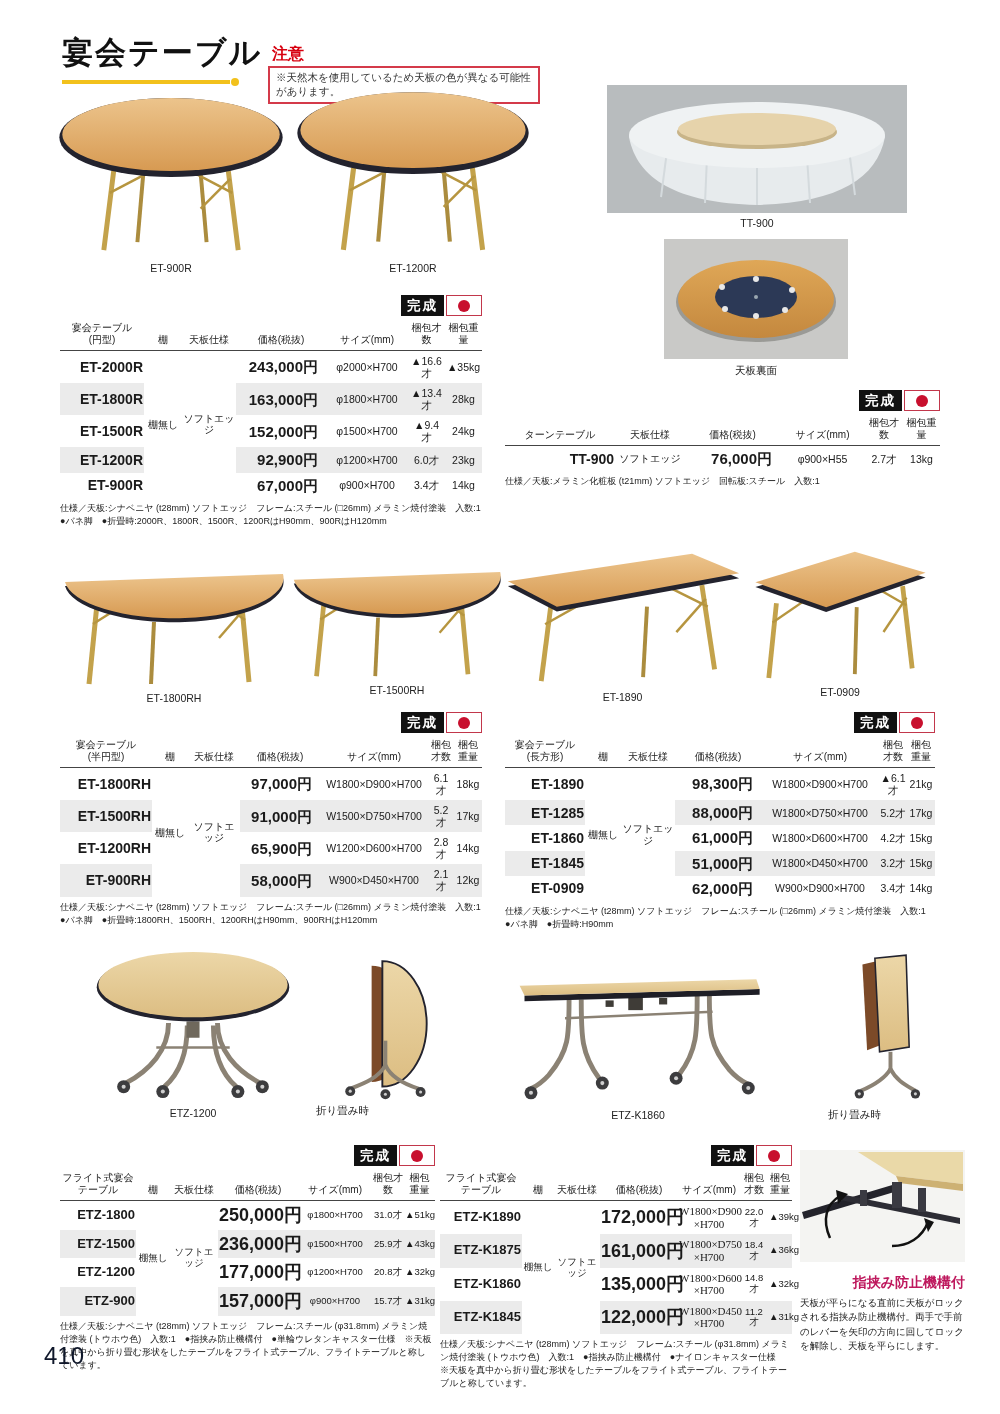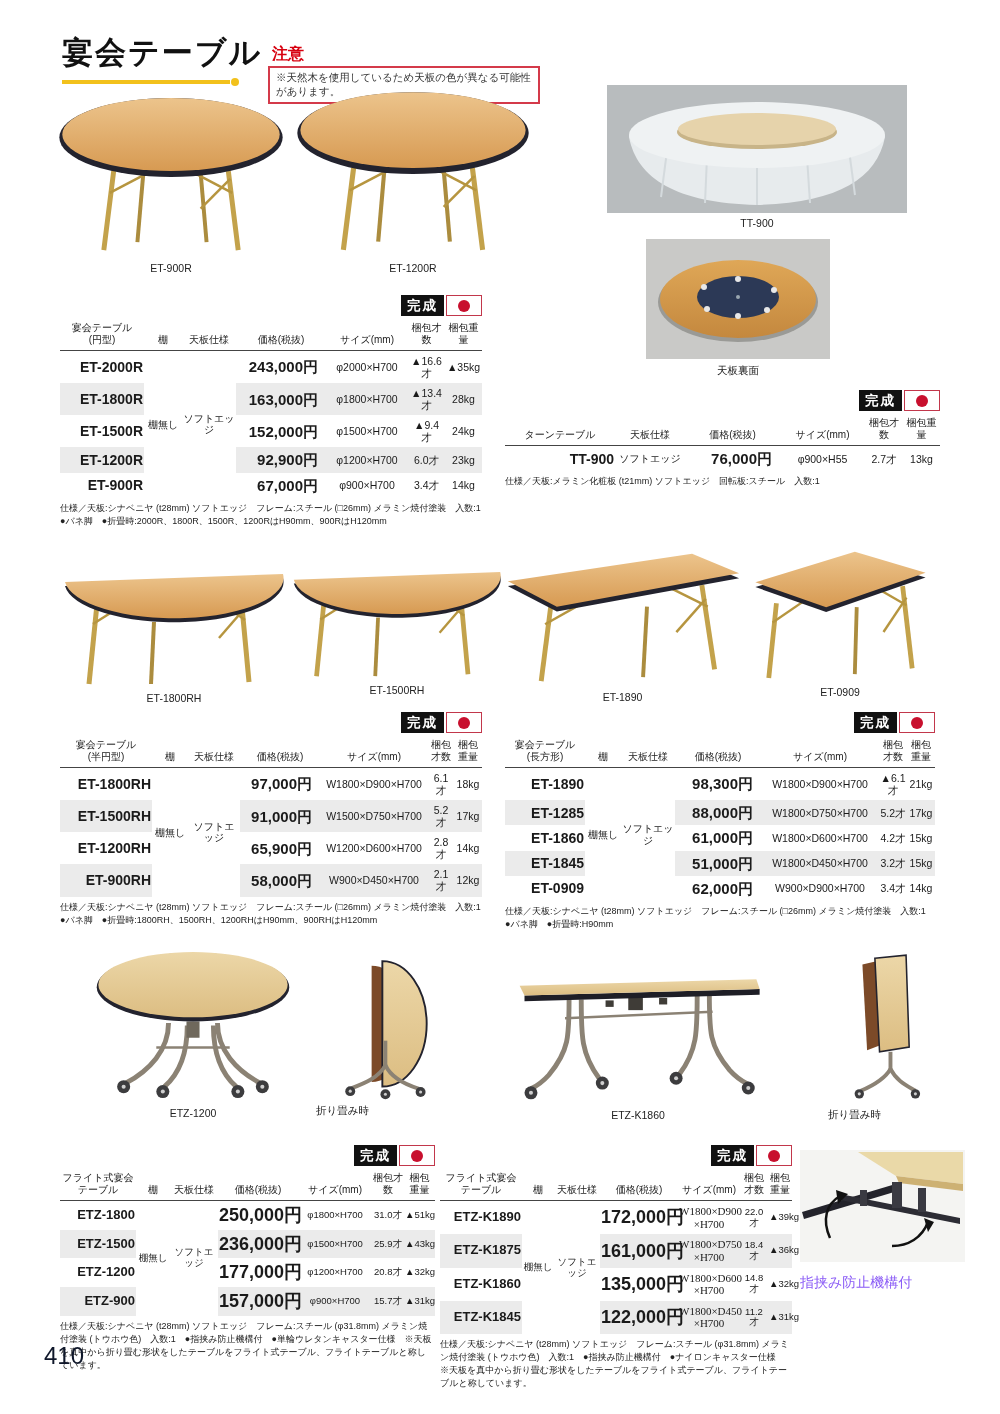--- a/index.html
+++ b/index.html
@@ -31,21 +31,21 @@
   table.spec td.price { font-weight:bold; font-size:15px; text-align:right; padding-right:8px; white-space:nowrap; }
   table.spec.compact td.model { font-size:13px; }
   table.spec.compact td.price { font-size:18px; }
   table.spec.compact td { font-size:9.5px;margin-top:36px; }
   table.spec.twoline td.size { font-size:11px;font-family:Liberation Serif, serif; }
   .footnote { font-size:9px; color:#222; line-height:1.45; margin-top:4px; }
 
   .fig-label { font-size:10.5px; color:#222; text-align:center; }
   .photo { display:block; }
 
-  .mech-title { font-size:14px; font-weight:normal; color:#8b5cf6; }
+  .mech-title { font-size:14px; font-weight:bold; color:#be185d;text-align:right; }
   .mech-text { font-size:9.5px; color:#222; line-height:1.5; }
   .page-num { font-size:24px; color:#0f172a; font-weight:500; }
 </style>
 </head>
 <body>
 
 <svg width="0" height="0" style="position:absolute">
   <defs>
     <linearGradient id="gwood" x1="0" y1="0" x2="0" y2="1">
       <stop offset="0" stop-color="#ecc48c"></stop>
@@ -126,21 +126,21 @@
           <path d="M200 72 L203 118"></path>
           <path d="M242 65 L248 110"></path>
         </g>
       <ellipse cx="150" cy="50" rx="128" ry="33" fill="#eff2f3"></ellipse>
       <ellipse cx="150" cy="47" rx="80" ry="17" fill="#c8b488"></ellipse>
       <ellipse cx="150" cy="44" rx="79" ry="16" fill="#e6d3ab"></ellipse>
     </svg>
     <div class="fig-label" style="margin-top:4px;">TT-900</div>
   </div>
 
-  <div class="abs" style="left:646px;top:239px;width:184px;">
+  <div class="abs" style="left:664px;top:239px;width:184px;">
     <svg class="photo" viewBox="0 0 184 120" width="184" height="120">
       <rect width="184" height="120" fill="#c9c9c7"></rect>
       <ellipse cx="92" cy="63" rx="80" ry="40" fill="#9a9a96"></ellipse>
       <ellipse cx="92" cy="60" rx="78" ry="39" fill="url(#gwoodb)"></ellipse>
       <ellipse cx="92" cy="58" rx="41" ry="21" fill="#2c3956"></ellipse>
       <g fill="#e8e8e8">
           <circle cx="92" cy="40" r="3"></circle>
           <circle cx="128" cy="51" r="3"></circle>
           <circle cx="121" cy="71" r="3"></circle>
           <circle cx="92" cy="77" r="3"></circle>
@@ -735,17 +735,18 @@
           <rect x="60" y="40" width="7" height="16"></rect>
         </g>
       <g stroke="#111" stroke-width="2.5" fill="none">
         <path d="M30 88 C22 70 26 54 40 46"></path>
         <path d="M92 96 C108 96 122 88 128 72"></path>
       </g>
       <polygon points="36,40 48,44 38,54" fill="#111"></polygon>
       <polygon points="124,68 134,72 128,82" fill="#111"></polygon>
     </svg>
     <div class="mech-title" style="margin-top:8px;">指挟み防止機構付</div>
+    <div class="mech-text" style="margin-top:4px;">天板が平らになる直前に天板がロックされる指挟み防止機構付。両手で手前のレバーを矢印の方向に回してロックを解除し、天板を平らにします。</div>
   </div>
 
   <div class="abs page-num" style="left:44px;top:1342px;">410</div>
 
 </div>
 
 </body></html>

